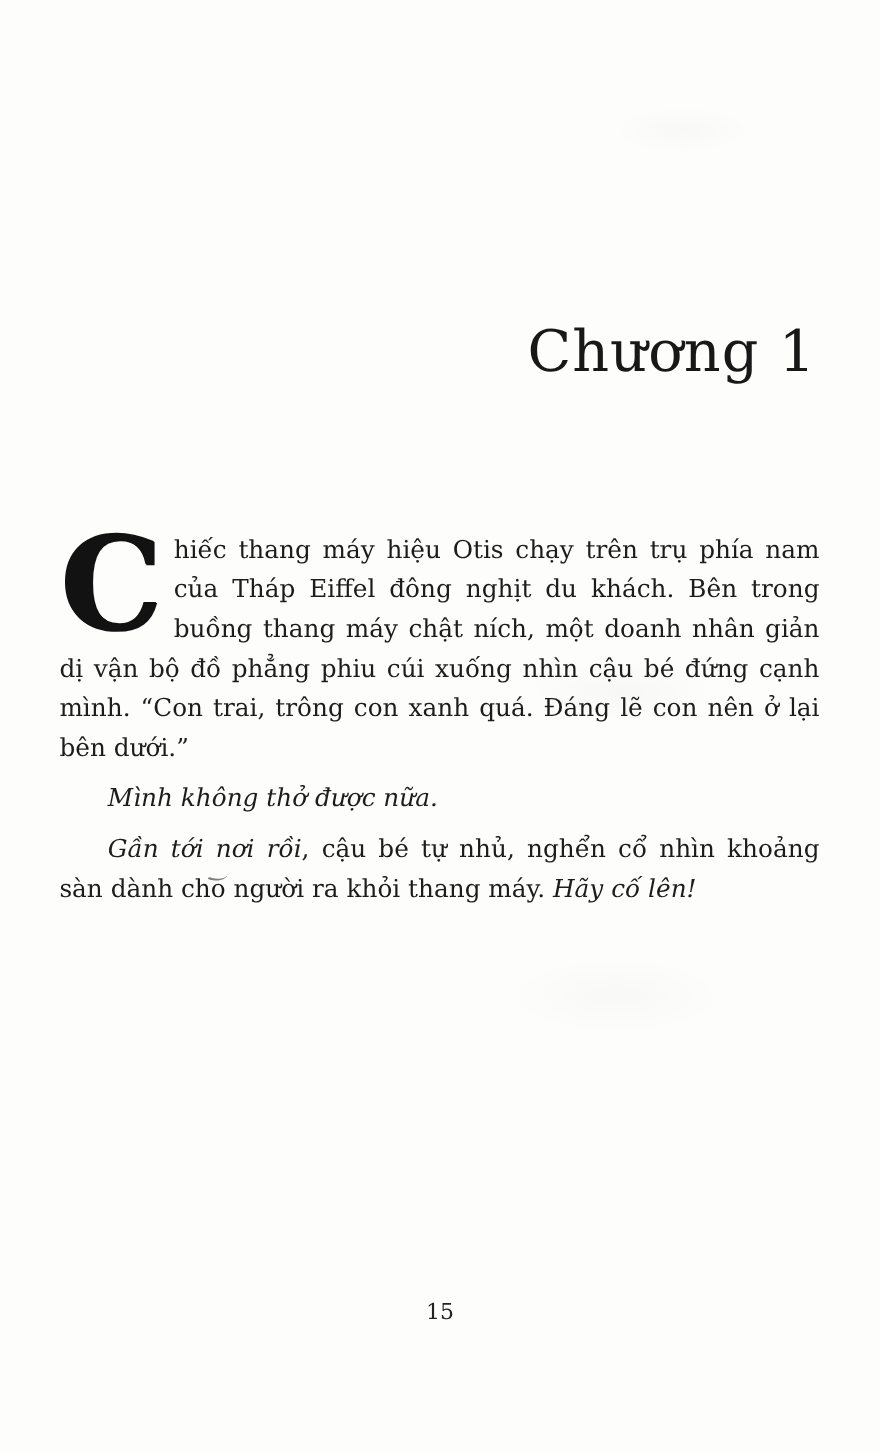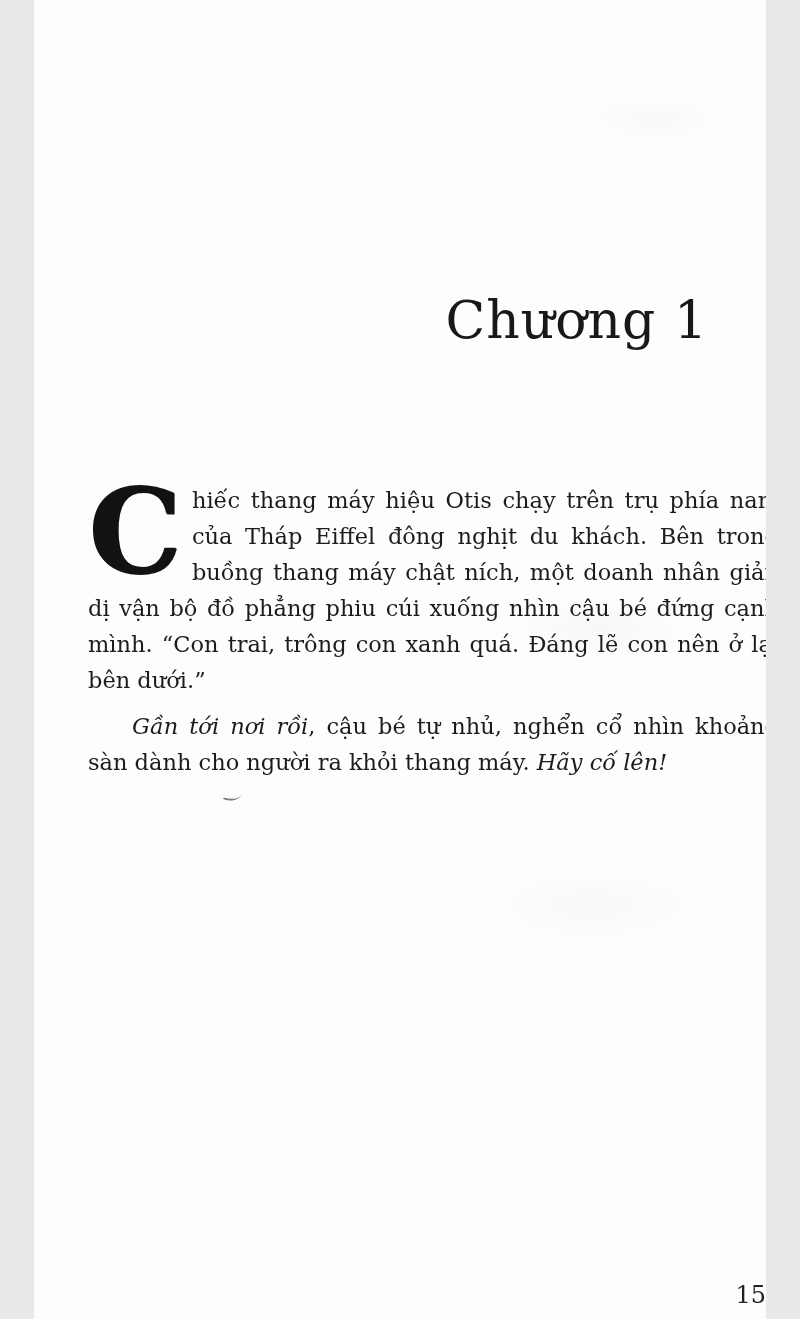--- a/index.html
+++ b/index.html
@@ -2,21 +2,21 @@
 <html lang="vi"><head>
 <meta charset="utf-8">
 <style>
   html, body {
     margin: 0;
     padding: 0;
     background: #e9e9e9;
   }
   .page {
     position: relative;
-    width: 732px;
+    width: 800px;
     height: 1319px;
     margin: 0 auto;
     background:
       radial-gradient(ellipse 120px 40px at 565px 628px, rgba(0,0,0,0.025), rgba(0,0,0,0) 70%),
       radial-gradient(ellipse 90px 30px at 620px 118px, rgba(0,0,0,0.02), rgba(0,0,0,0) 70%),
       radial-gradient(ellipse 140px 50px at 560px 905px, rgba(0,0,0,0.02), rgba(0,0,0,0) 70%),
       #fdfdfc;
     color: #1c1c1c;
     font-family: "DejaVu Serif", "Liberation Serif", serif;
     overflow: hidden;
@@ -65,38 +65,39 @@
     left: 190px;
     top: 792px;
     width: 16px;
     height: 8px;
     border-bottom: 2px solid rgba(20,20,20,0.55);
     border-radius: 0 0 100% 0;
     transform: rotate(18deg);
   }
   .page-number {
     position: absolute;
-    top: 1280px;
+    top: 1177px;
     left: 0;
     width: 100%;
-    text-align: right;
-    font-size: 24px;
+    text-align: center;
+    font-size: 20px;
     line-height: 30px;
     color: #222;
   }
 </style>
 </head>
 <body>
 
 <div class="page">
 
   <div class="chapter-heading">Chương 1</div>
 
   <div class="body-text">
       <p class="para has-dropcap"><span class="dropcap">C</span><span>hiếc thang máy hiệu Otis chạy trên trụ phía nam của Tháp Eiffel đông nghịt du khách. Bên trong buồng thang máy chật ních, một doanh nhân giản dị vận bộ đồ phẳng phiu cúi xuống nhìn cậu bé đứng cạnh mình. “Con trai, trông con xanh quá. Đáng lẽ con nên ở lại bên dưới.”</span></p>
+      <p class="para"><em>Mình không thở được nữa.</em></p>
       <p class="para"><em>Gần tới nơi rồi</em><span>, cậu bé tự nhủ, nghển cổ nhìn khoảng sàn dành cho người ra khỏi thang máy. </span><em>Hãy cố lên!</em></p>
     </div>
 
   <div class="scan-artifact"></div>
 
   <div class="page-number">15</div>
 
 </div>
 
 </body></html>

